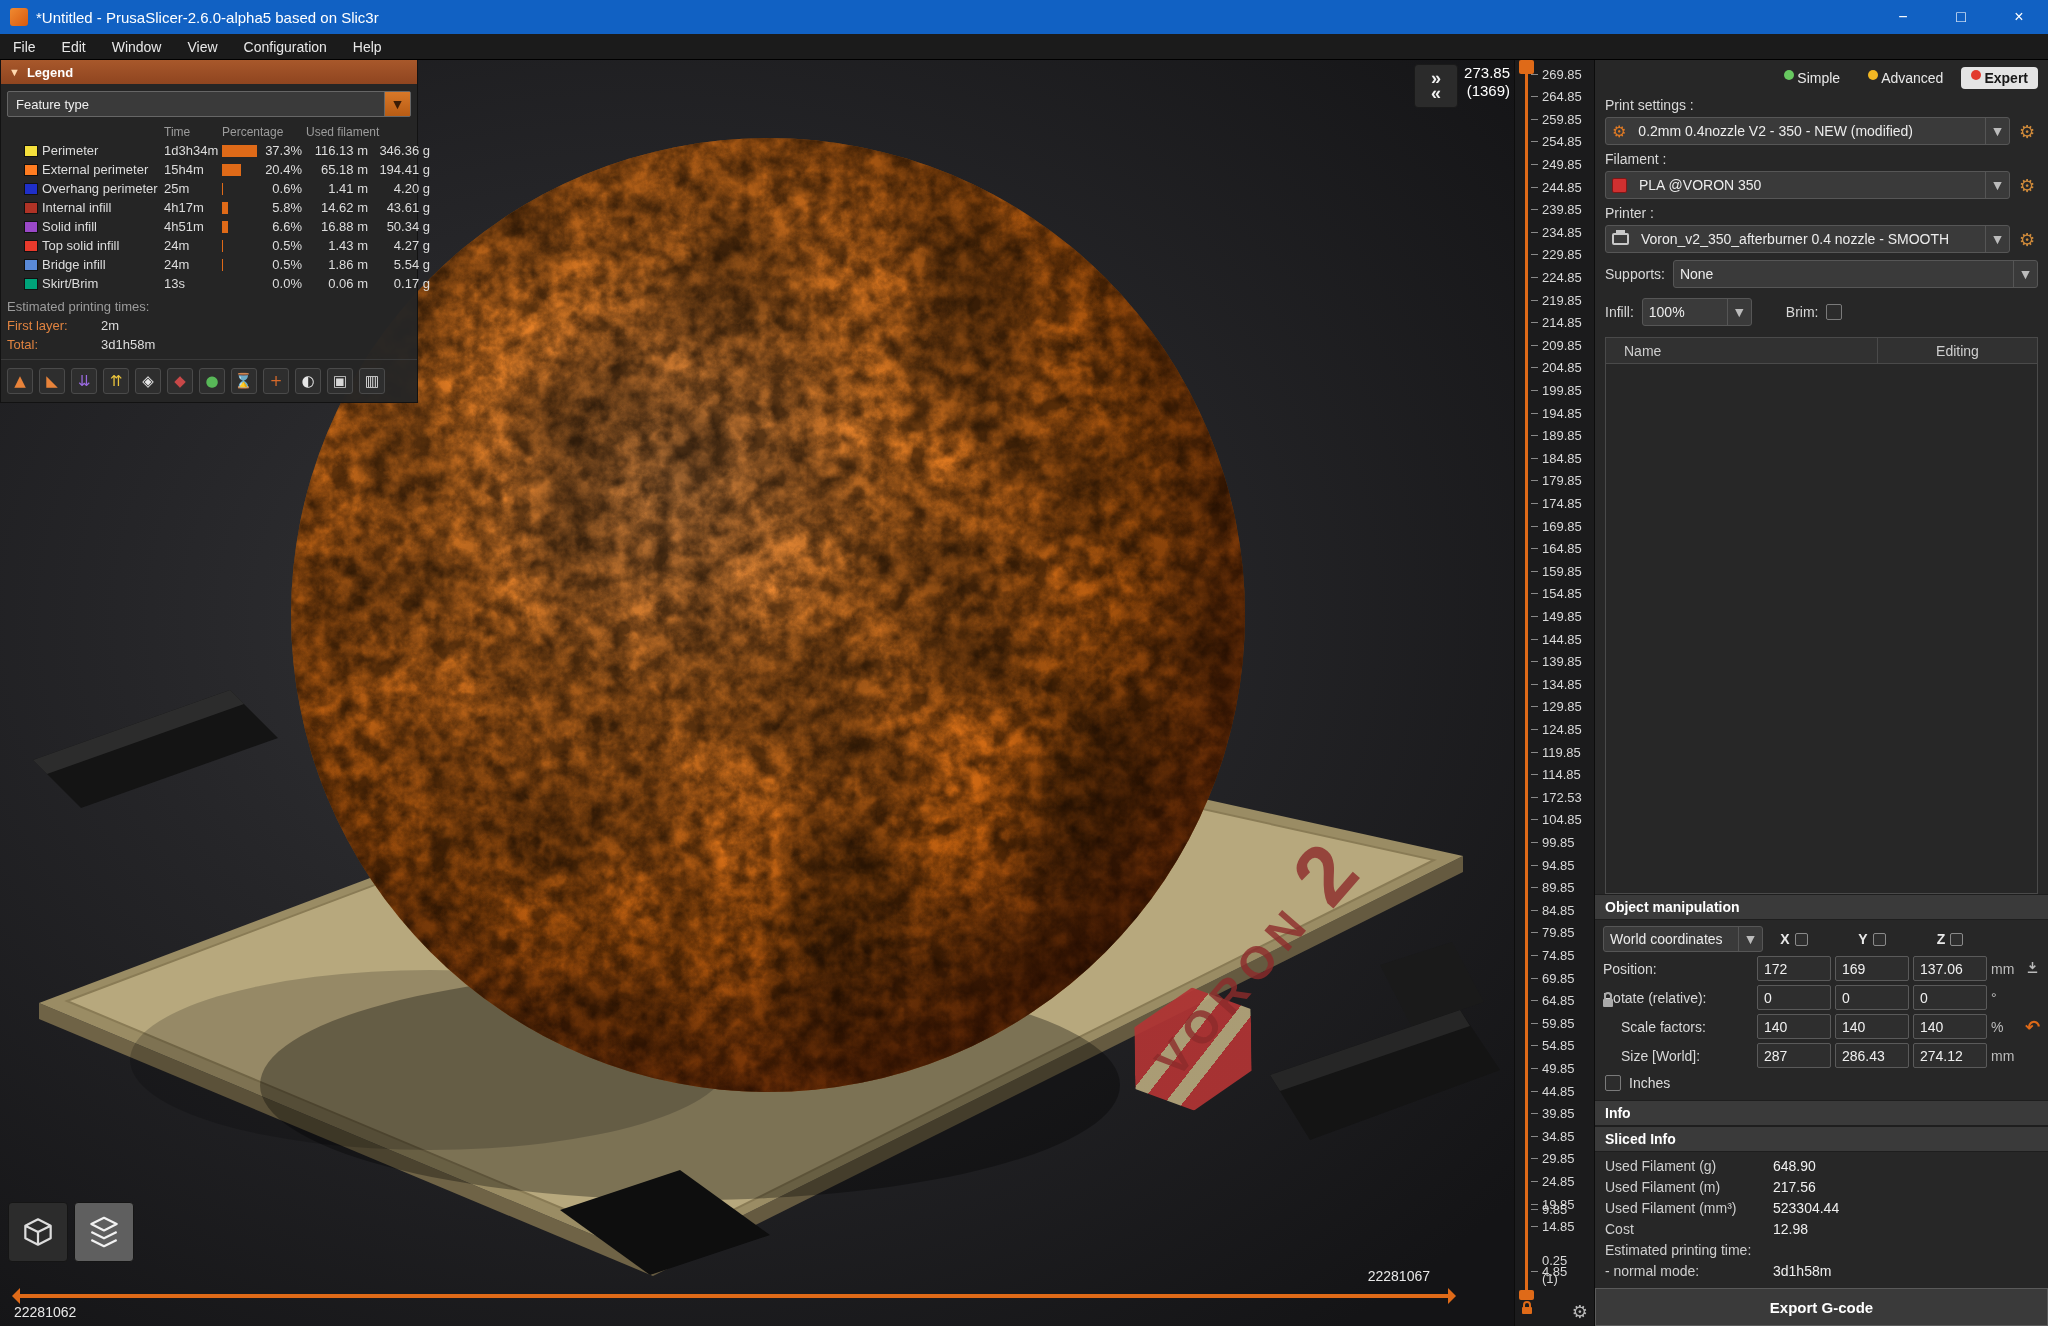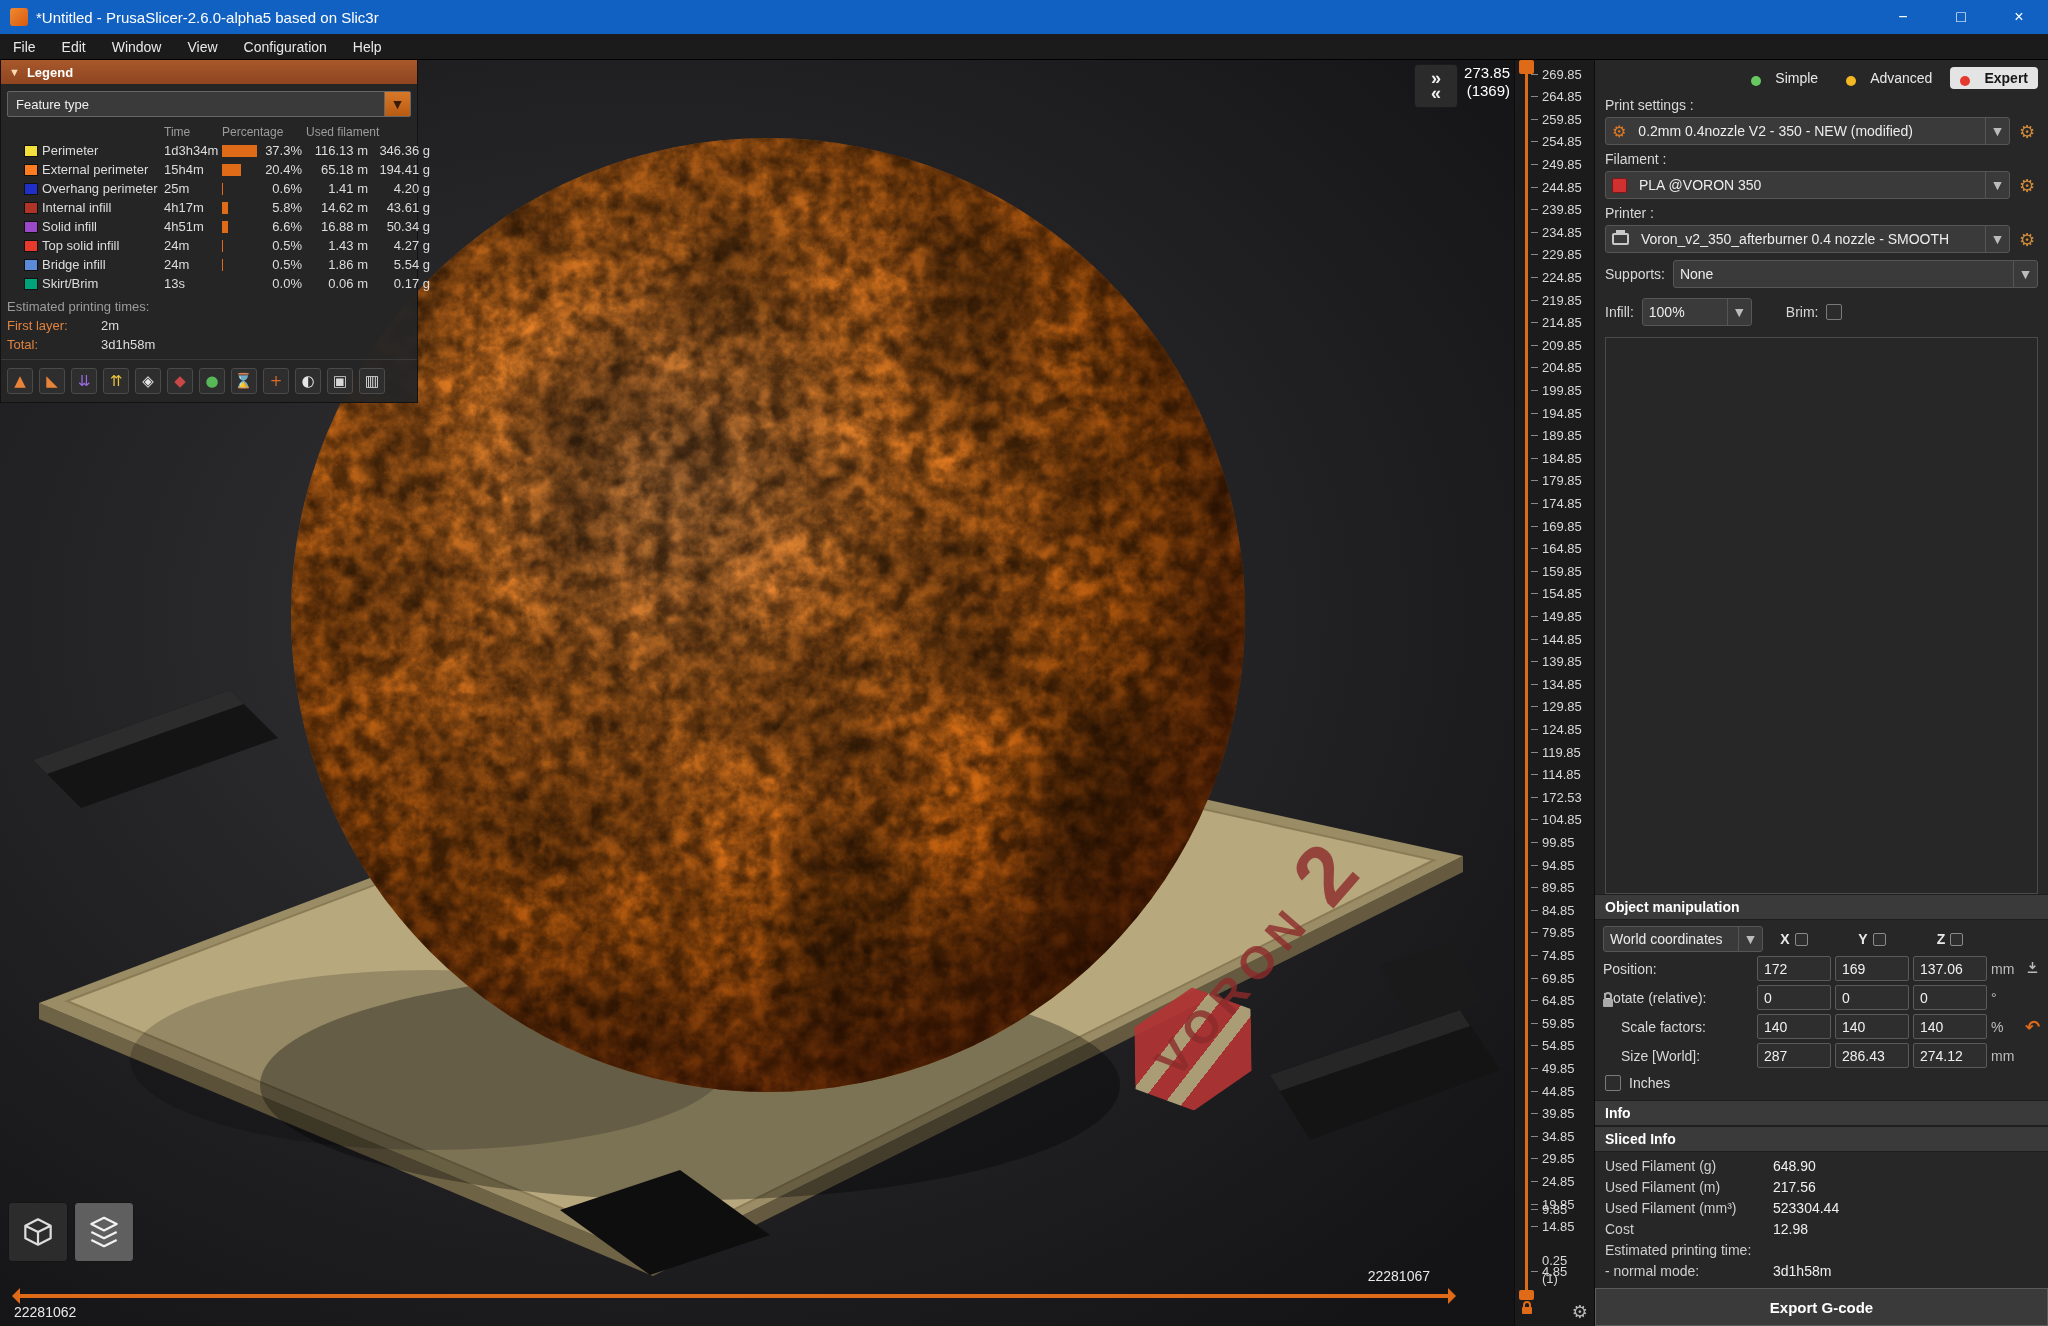--- a/index.html
+++ b/index.html
@@ -117,21 +117,21 @@
   .ruler-bz{ position:absolute; left:27px; bottom:58px; color:#d8d8d8; font-size:13px; }
   .ruler-bn{ position:absolute; left:27px; bottom:40px; color:#d8d8d8; font-size:13px; }
   .ruler-lock{ position:absolute; left:4px; bottom:6px; }
   .ruler-gear{ position:absolute; right:6px; bottom:4px; color:#b8b8b8; font-size:18px;
     font-family:"DejaVu Sans",sans-serif; }
 
   
   .sidebar{ width:454px; background:#272727; color:#ddd; font-size:14px;
     display:flex; flex-direction:column; border-left:1px solid #0c0c0c; }
   .modes{ display:flex; justify-content:flex-end; gap:8px; padding:7px 10px 4px 10px; }
-  .mode{ display:flex; align-items:flex-end; gap:14px; padding:3px 10px; border-radius:4px;
+  .mode{ display:flex; align-items:flex-start; gap:3px; padding:3px 10px; border-radius:4px;
     color:#e8e8e8; font-size:14px; }
   .mode.active{ background:#e4e4e4; color:#181818; font-weight:bold; }
   .mode-dot{ width:10px; height:10px; border-radius:50%; }
   .sec-label{ padding:4px 10px 2px 10px; color:#d8d8d8; }
   .combo-row{ display:flex; align-items:center; gap:6px; padding:2px 10px; }
   .combo{ flex:1; height:28px; background:#3a3a3a; border:1px solid #565656; border-radius:3px;
     display:flex; align-items:center; color:#ececec; min-width:0; }
   .combo .c-ic{ margin:0 6px; flex:none; }
   .combo .c-txt{ flex:1; white-space:nowrap; overflow:hidden; text-overflow:ellipsis; padding-left:6px; }
   .combo .c-arrow{ width:24px; height:100%; display:flex; align-items:center; justify-content:center;
@@ -744,20 +744,24 @@
       <span class="inline-label">Infill:</span>
       <div class="combo" style="flex:0 0 110px;">
         <span class="c-txt">100%</span>
         <span class="c-arrow icon-glyph">▼</span>
       </div>
       <span class="inline-label" style="margin-left:26px;">Brim:</span>
       <span class="checkbox"></span>
     </div>
 
     <div class="obj-table">
+      <div class="obj-head">
+        <span class="col-name">Name</span>
+        <span class="col-edit">Editing</span>
+      </div>
       <div class="obj-empty"></div>
     </div>
 
     <div class="manip">
       <div class="sec-header">Object manipulation</div>
 
       <div class="axis-head">
         <div class="combo">
           <span class="c-txt">World coordinates</span>
           <span class="c-arrow icon-glyph">▼</span>

